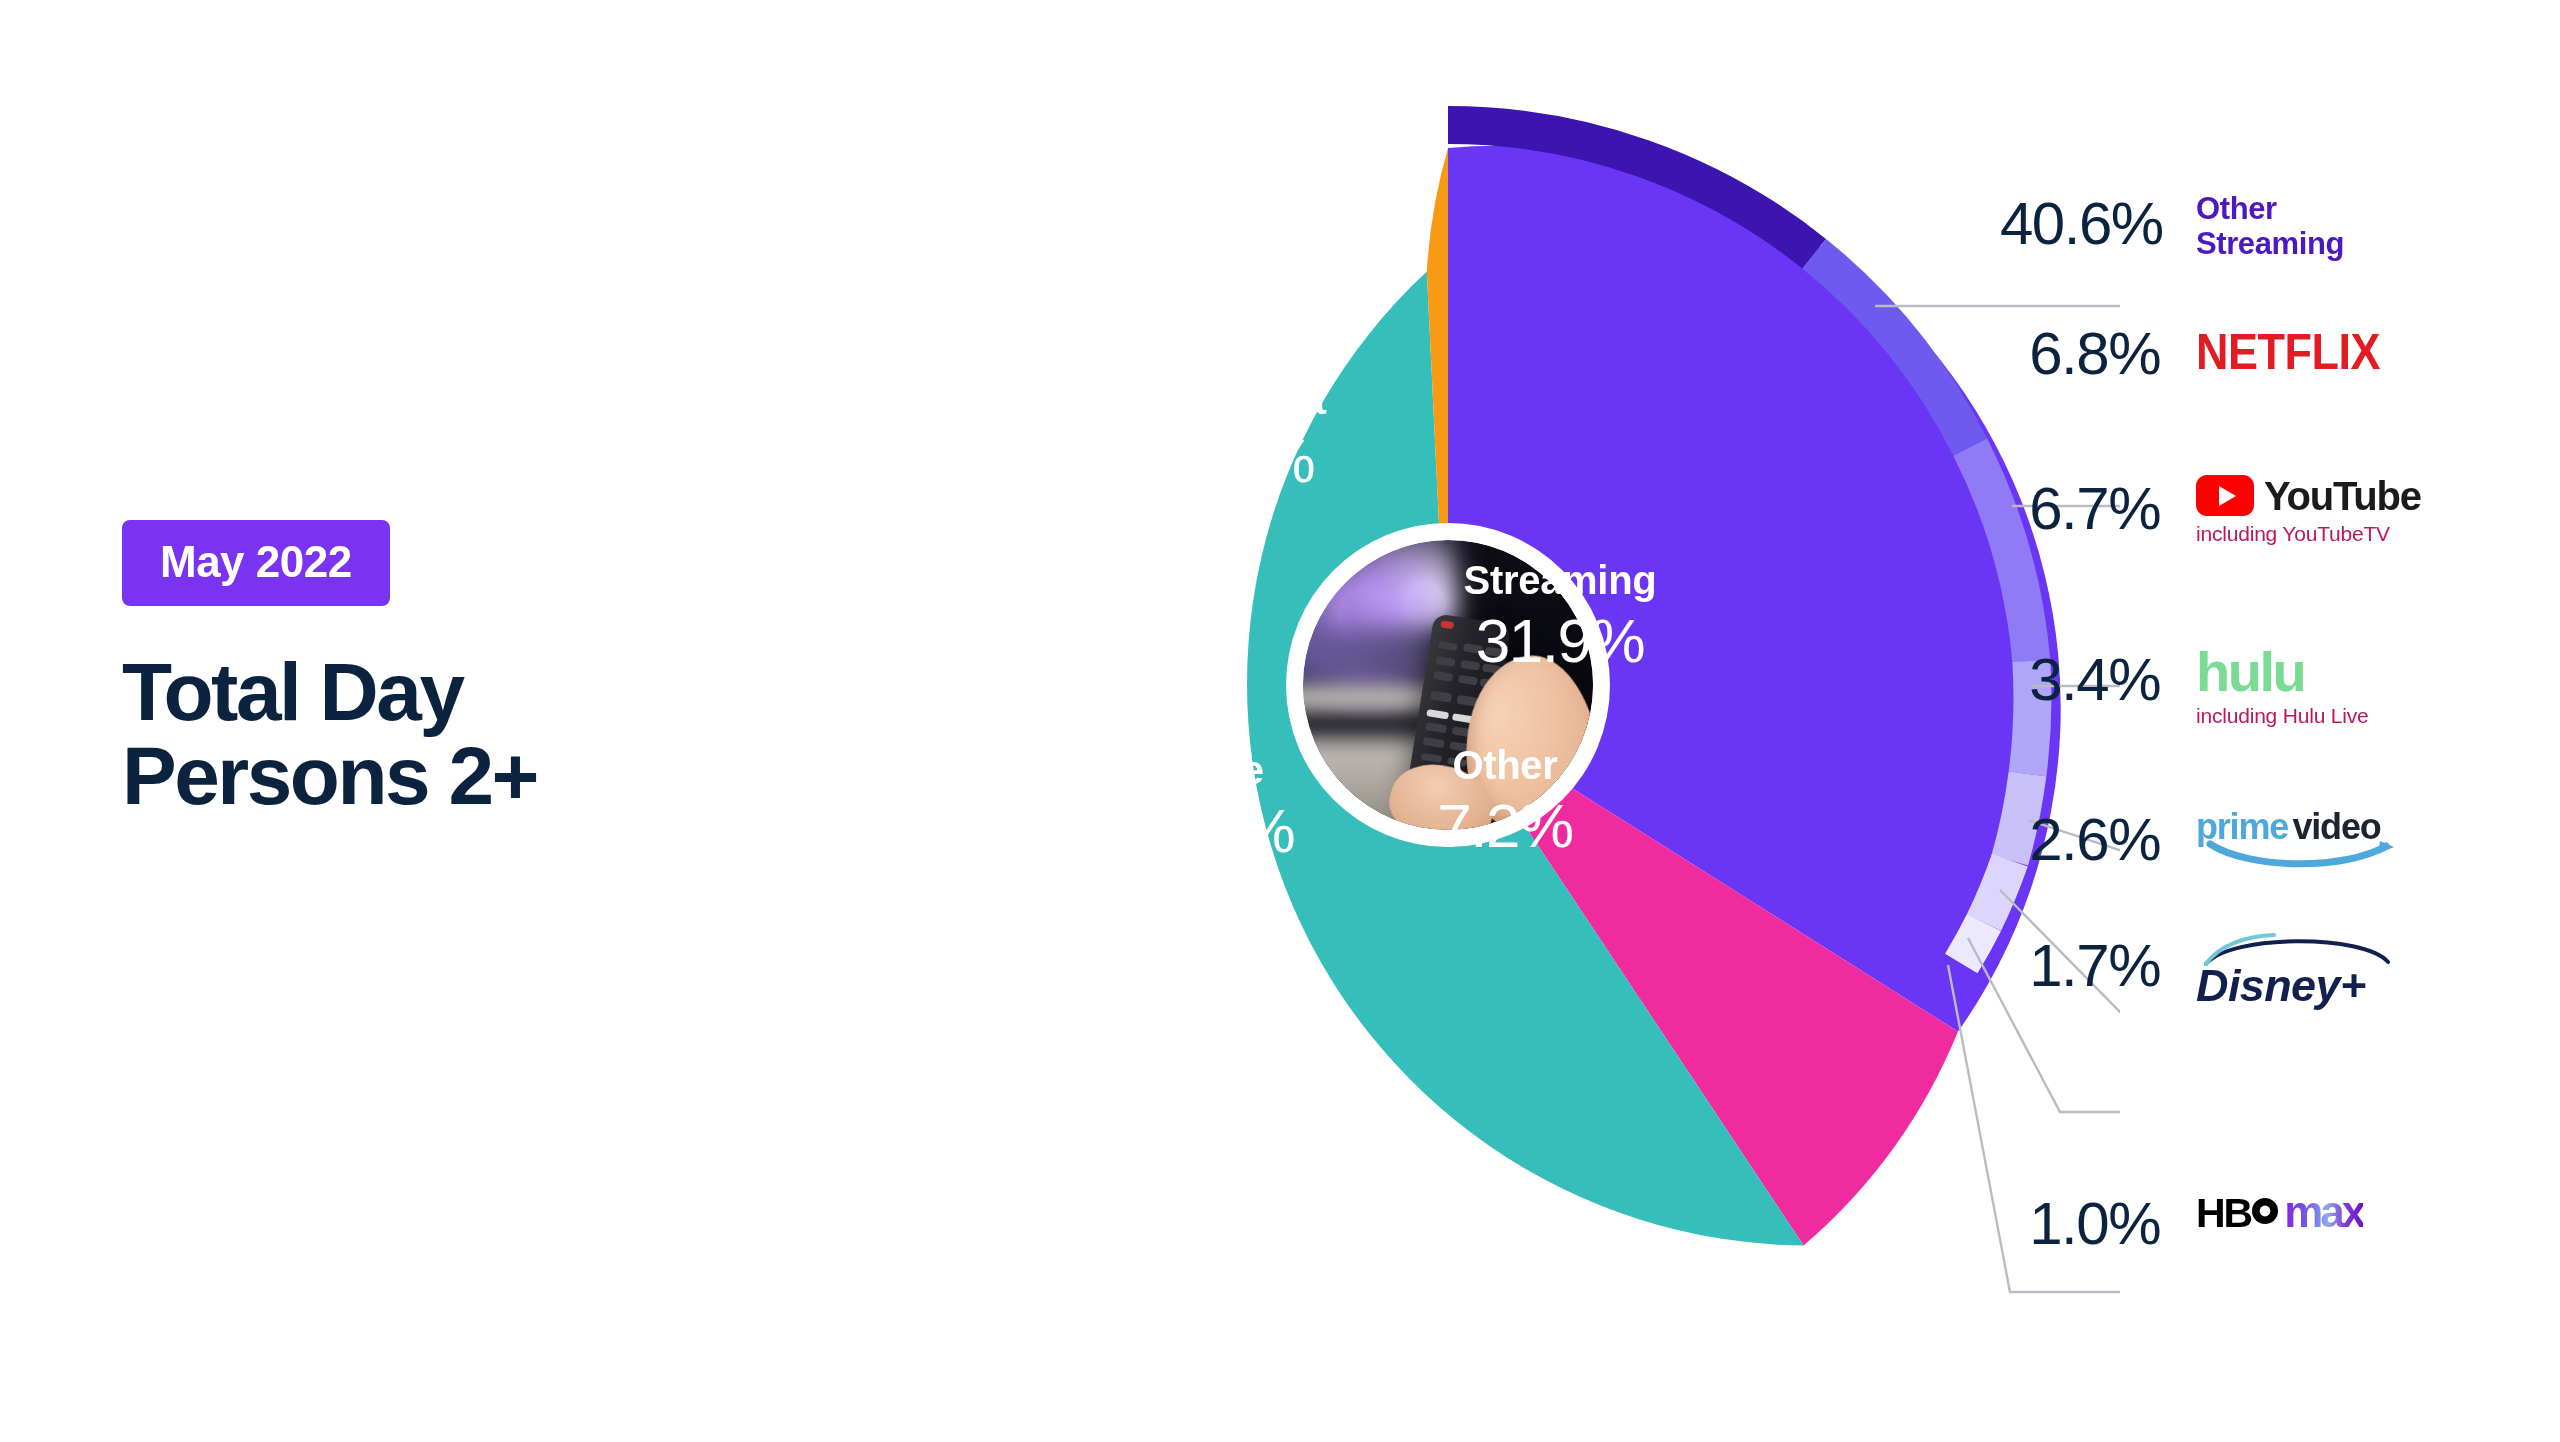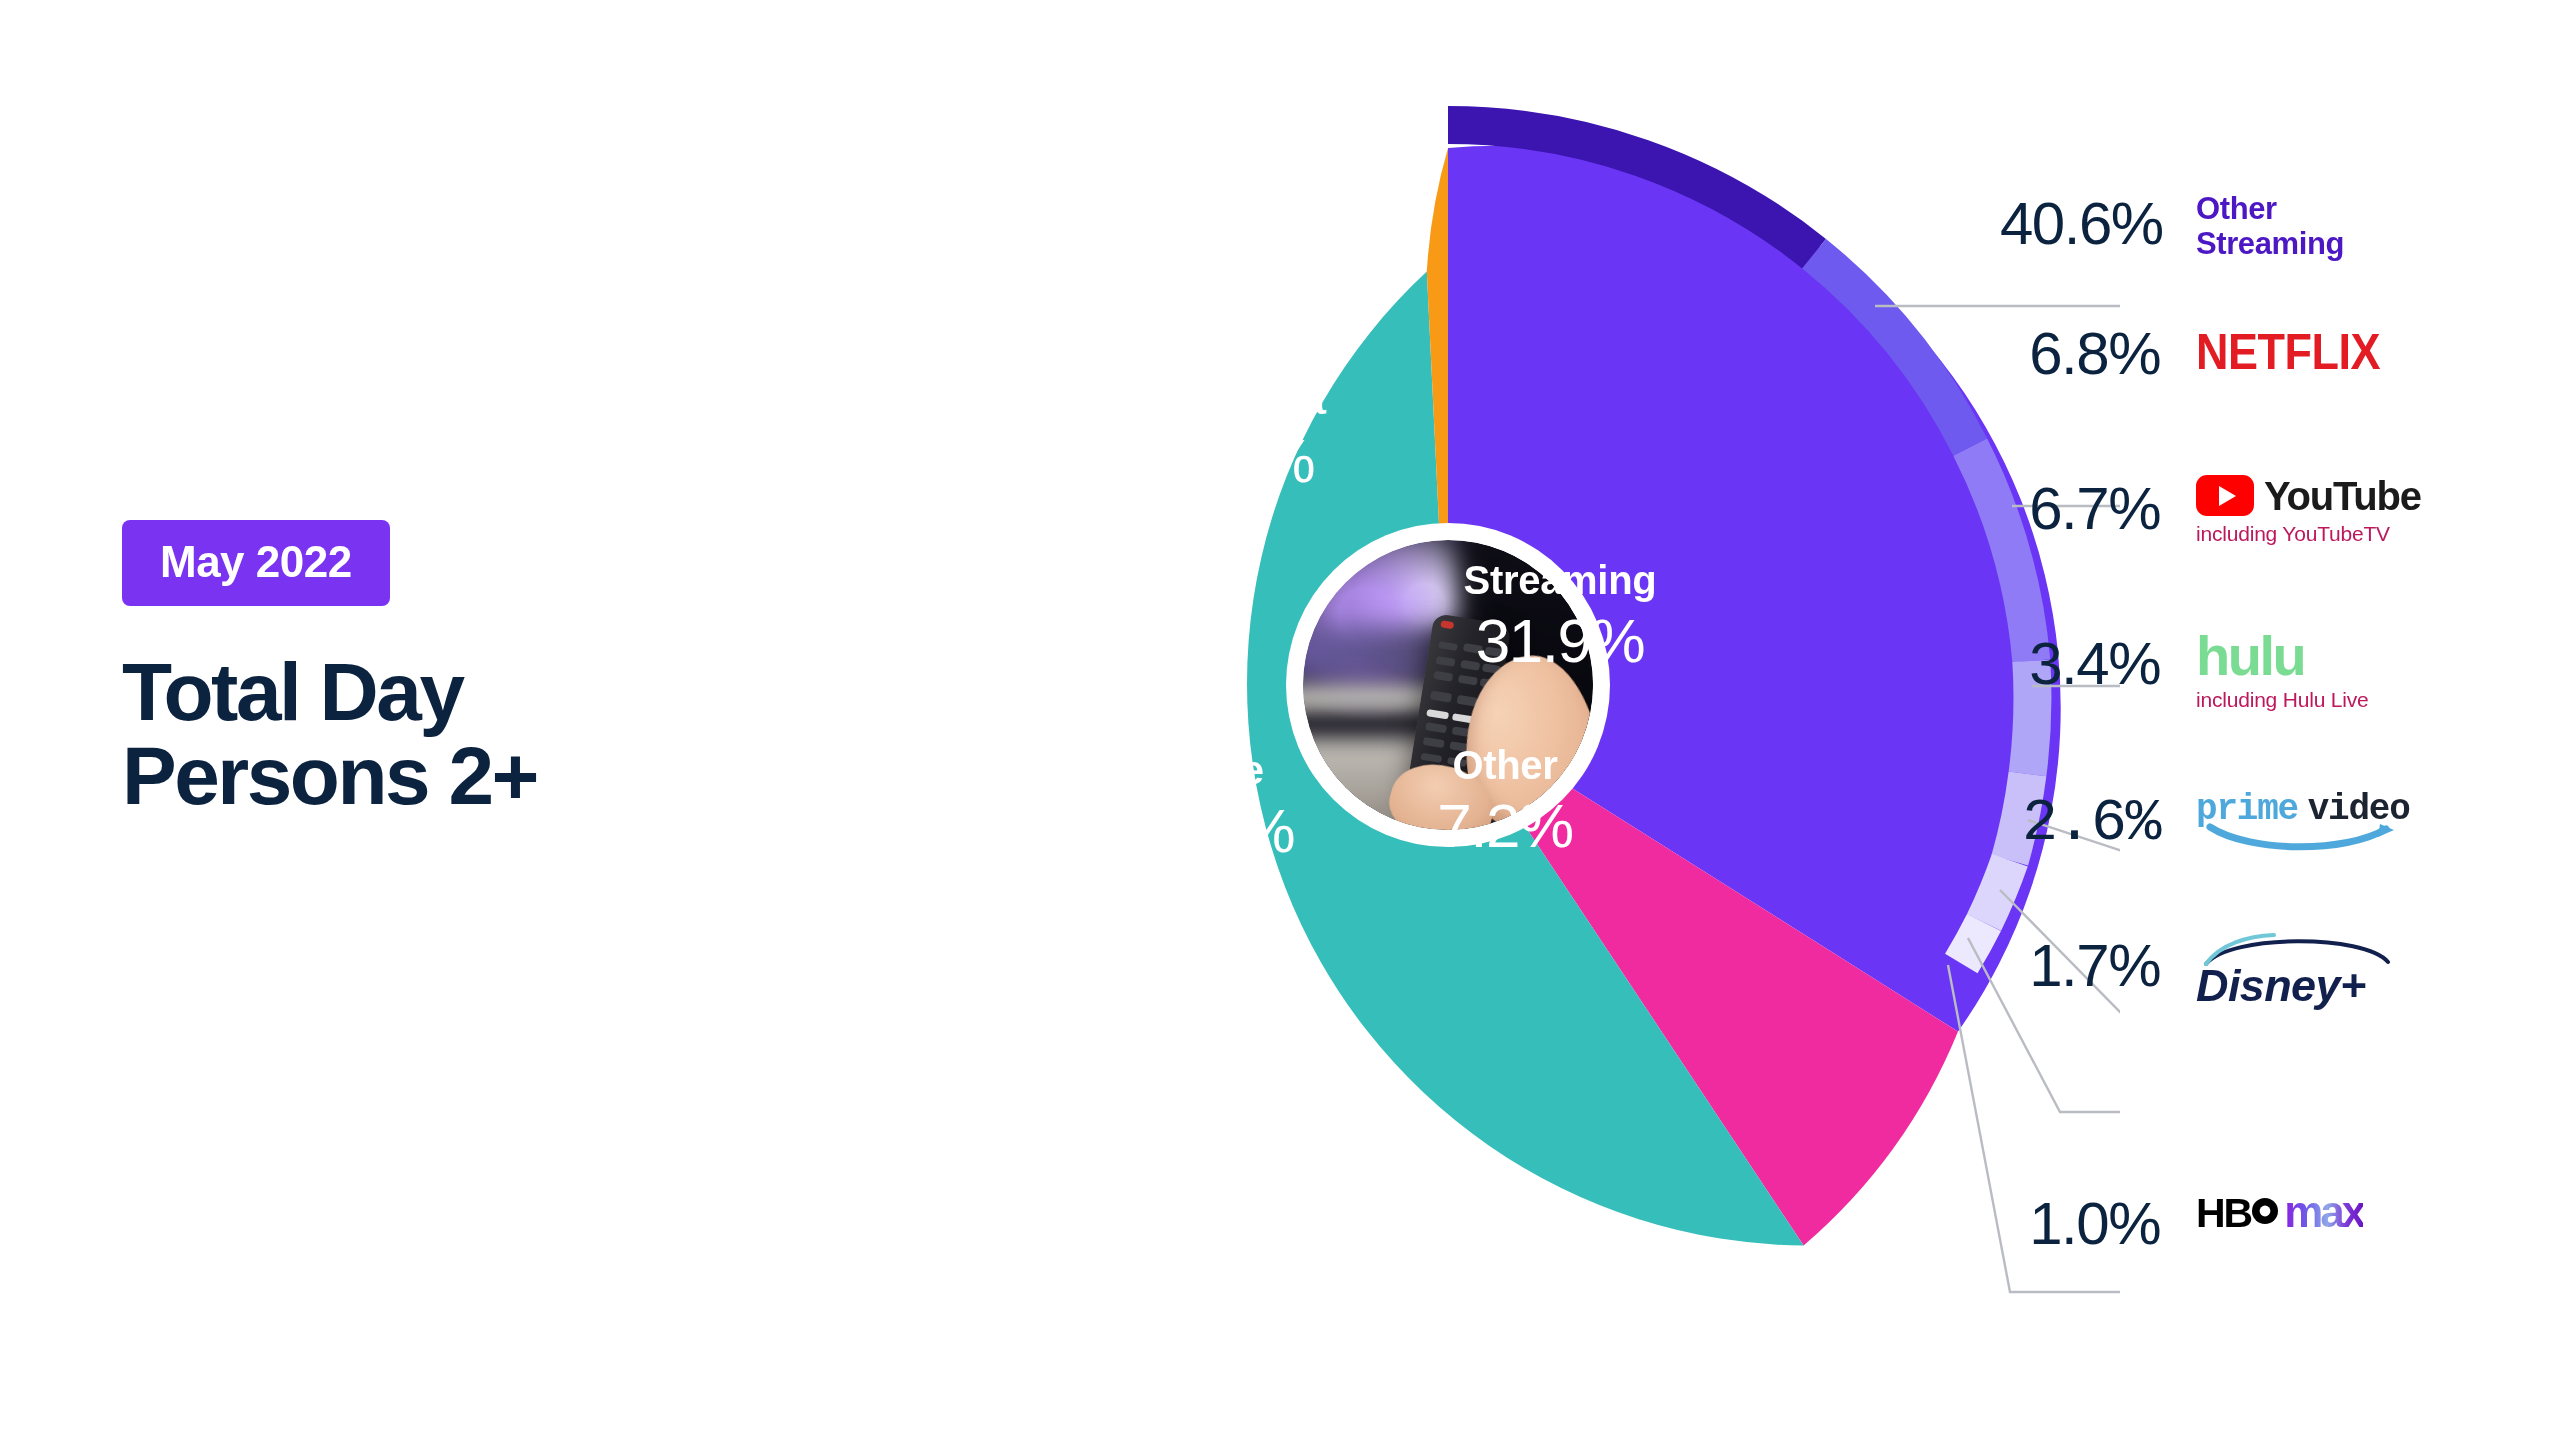--- a/index.html
+++ b/index.html
@@ -267,29 +267,29 @@
       <div class="brand-youtube">
         <span class="yt-badge">
             <span class="yt-tri"></span>
           </span>
         <span class="yt-word">YouTube</span>
       </div>
       <div class="brand-sub">including YouTubeTV</div>
     </div>
   </div>
 
-  <div class="legend-row" style="top:440px;">
+  <div class="legend-row" style="top:456px;">
     <div class="legend-pct">3.4%</div>
     <div class="legend-brand">
       <div class="brand-hulu">hulu</div>
       <div class="brand-sub">including Hulu Live</div>
     </div>
   </div>
 
-  <div class="legend-row" style="top:599px;font-family:Liberation Mono, monospace;">
+  <div class="legend-row" style="top:616px;">
     <div class="legend-pct">2.6%</div>
     <div class="legend-brand brand-prime">
       <span class="pv-prime">prime</span>
       <span class="pv-video">video</span>
       <svg width="200" height="30" viewBox="0 0 200 30" style="position:absolute;left:8px;top:34px;">
         <path d="M6 4 C46 30, 142 30, 182 6" stroke="#4FA8DC" stroke-width="7" fill="none" stroke-linecap="round"></path>
         <path d="M176 1 L190 7 L174 14 Z" fill="#4FA8DC"></path>
       </svg>
     </div>
   </div>

